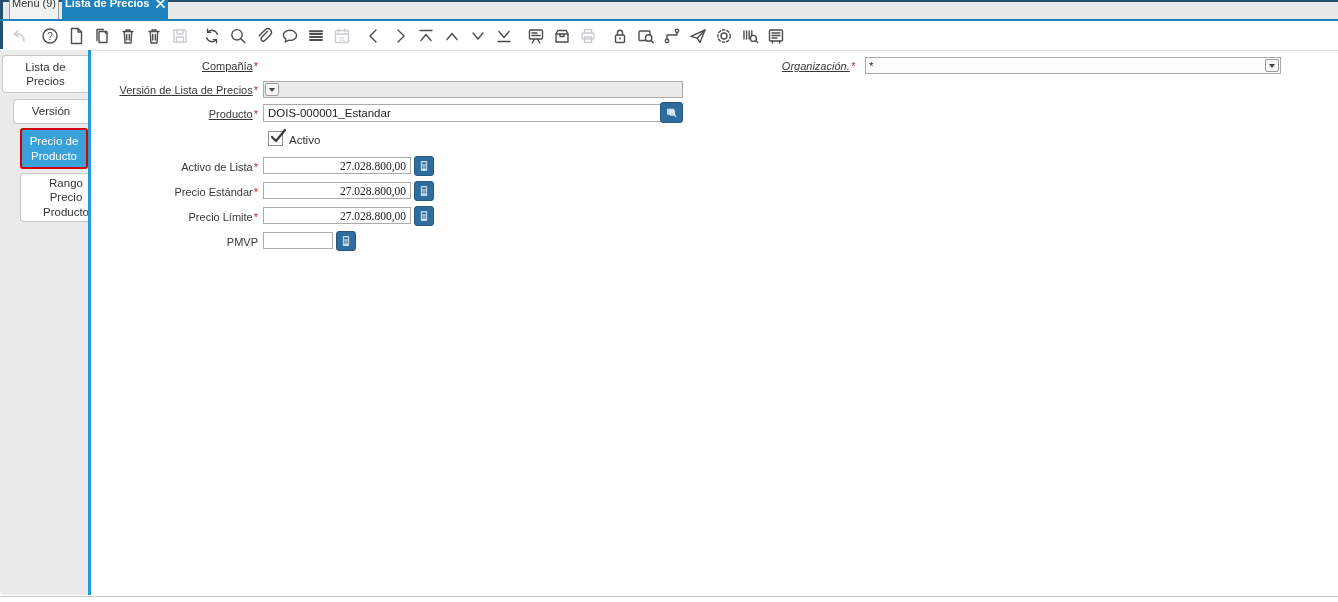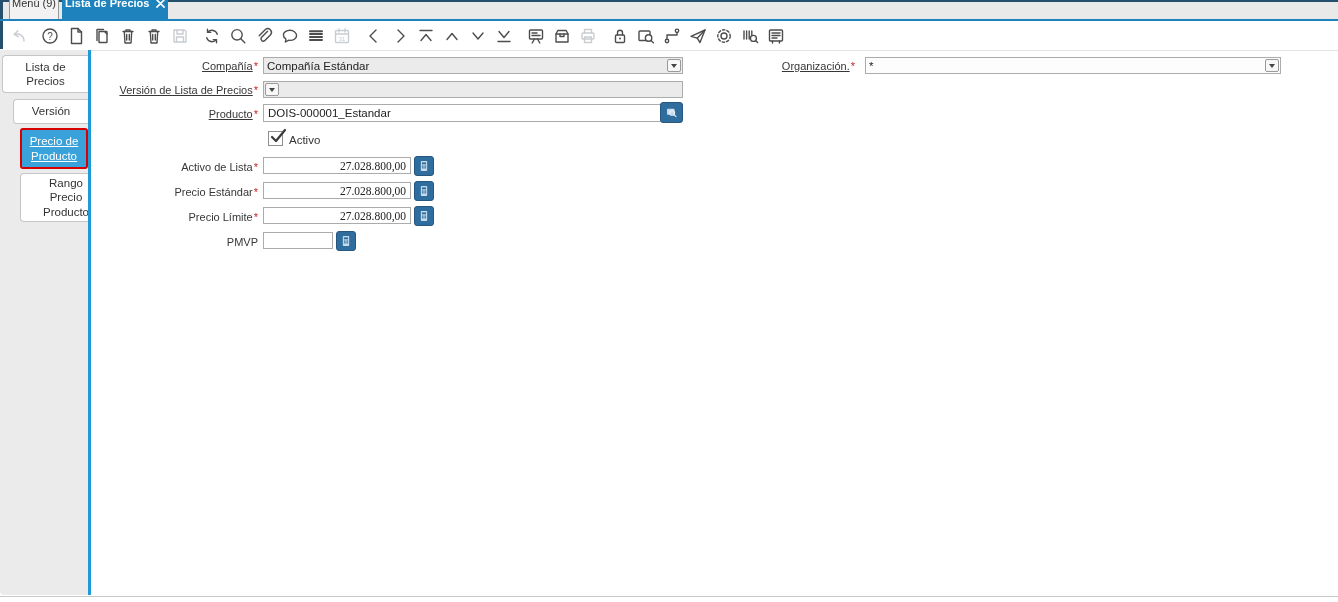--- a/index.html
+++ b/index.html
@@ -30,28 +30,28 @@
   
   .sidebar { position:absolute; left:0; top:50px; width:88px; height:545px; background:#ebebeb; border-radius:0 0 0 4px; }
   .sidebar-line { position:absolute; left:88px; top:50px; width:3px; height:545px; background:#1e9bd7; }
   .ltab { position:absolute; right:0; background:#fff; border:1px solid #c6c6c6; border-right:none;
           border-radius:4px 0 0 4px; color:#333; font-size:11.5px; line-height:1.25; text-align:center;
           display:flex; align-items:center; justify-content:center; padding:2px 3px; cursor:pointer; }
   .ltab.lt0 { left:2px;  top:5px;   height:38px; }
   .ltab.lt1 { left:13px; top:49px;  height:25px; }
   .ltab.lt2 { left:20px; top:78px;  height:41px; }
   .ltab.lt3 { left:20px; top:123px; height:49px;padding-left:26px; }
-  .ltab.active { background:#3aa2da; color:#fff; border:2px solid #d60000; border-radius:3px;text-decoration:underline; }
+  .ltab.active { background:#3aa2da; color:#fff; border:2px solid #d60000; border-radius:3px; }
 
   .bottom-line { position:absolute; left:0; top:596px; width:100%; height:1px; background:#c9c9c9; }
   .content-top-line { position:absolute; left:91px; top:50px; right:0; height:1px; background:#e3e3e3; }
 
   
   .flabel { position:absolute; left:91px; width:167px; text-align:right; font-size:11px; color:#373737; white-space:nowrap; }
-  .flabel.org { left:700px; width:155px; }
+  .flabel.org { left:700px; width:155px;font-style:italic; }
   .flabel .link { text-decoration:underline;text-align:right; }
   .req { color:#cc2222; margin-left:1px; }
 
   .combo { position:absolute; height:17px; border:1px solid #ababab; background:#ebebeb; display:flex; }
   .combo.white { background:#fdfdfd; }
   .combo-text { flex:1 1 auto; border:none; background:transparent; font-family:"Liberation Sans",sans-serif;
                 font-size:11.5px; color:#222; padding:0 3px; outline:none; min-width:0; }
   .combo-btn { flex:0 0 14px; margin:1px; border:1px solid #9a9a9a; border-radius:2px; background:#f7f7f7;
                display:flex; align-items:center; justify-content:center; cursor:pointer; }
   .caret { width:0; height:0; border-left:3.5px solid transparent; border-right:3.5px solid transparent; border-top:4px solid #444; }
@@ -290,26 +290,20 @@
       </div>
       <div class="ltab lt3">
         <span>Rango Precio Producto</span>
       </div>
     </div>
   <div class="sidebar-line"></div>
   <div class="content-top-line"></div>
 
   <div class="flabel" style="top:60px">
     <span class="link">Compañía</span><span class="req">*</span>
-  </div>
-  <div class="combo" style="left:263px; top:57px; width:420px">
-    <input class="combo-text" readonly="" value="Compañía Estándar" style="">
-    <span class="combo-btn">
-        <span class="caret"></span>
-      </span>
   </div>
 
   <div class="flabel org" style="top:60px">
     <span class="link">Organización.</span><span class="req">*</span>
   </div>
   <div class="combo white" style="left:865px; top:57px; width:416px">
     <input class="combo-text" readonly="" value="*" style="">
     <span class="combo-btn">
         <span class="caret"></span>
       </span>

